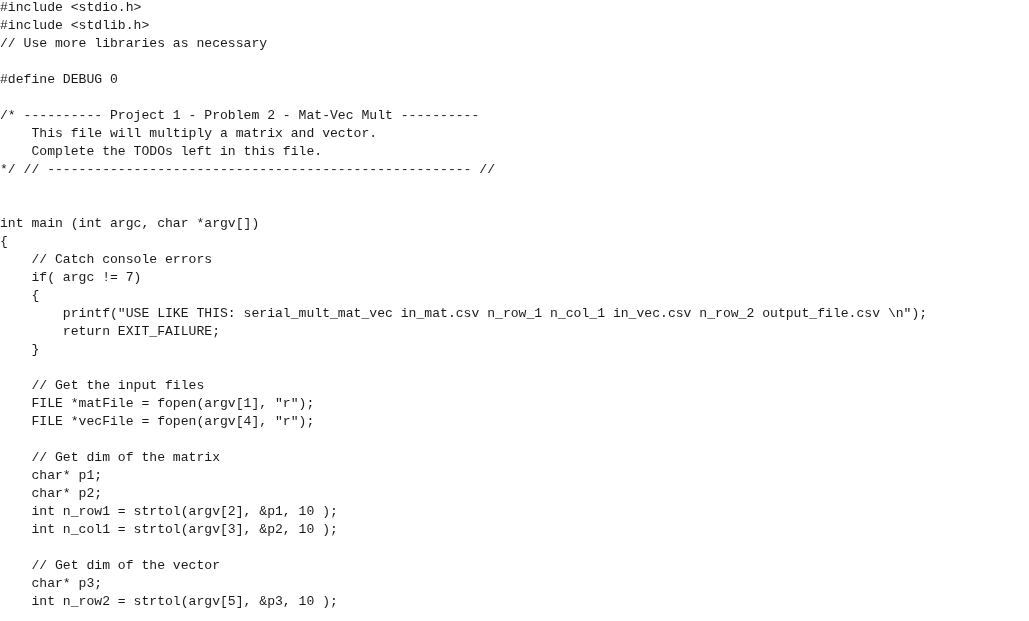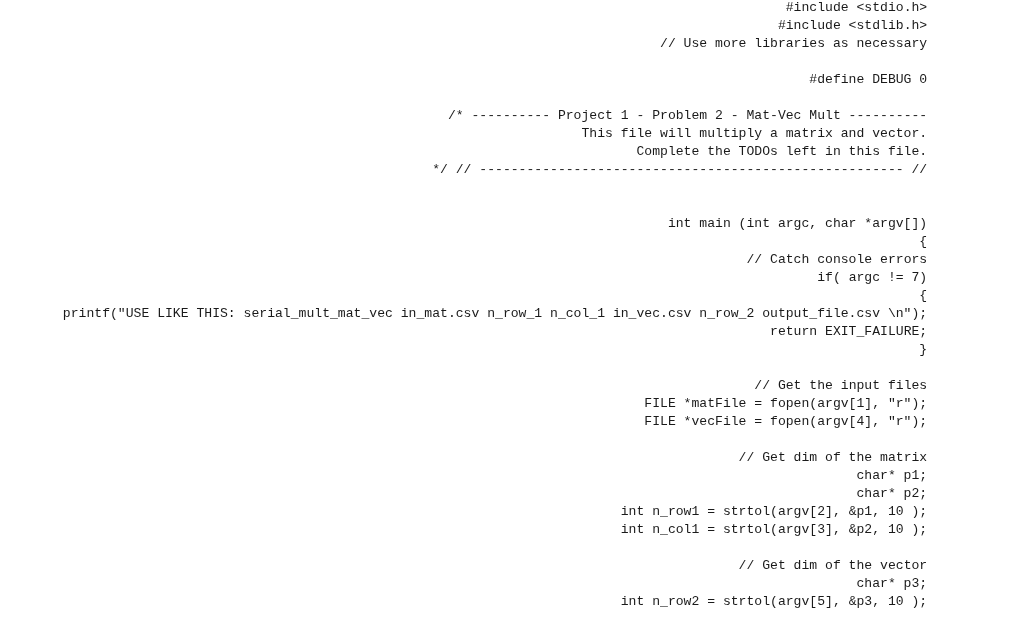--- a/index.html
+++ b/index.html
@@ -20,19 +20,18 @@
       margin: 0;
       font-family: "Liberation Mono", "DejaVu Sans Mono", monospace;
       font-size: 13.1px;
       line-height: 18px;
       color: #1a1a1a;
       white-space: pre;
     }
     .code-line {
       display: block;
       height: 18px;
-      text-align: right;
     }
   </style>
 </head>
 <body>
 
 <pre id="code"><span class="code-line">#include &lt;stdio.h&gt;</span><span class="code-line">#include &lt;stdlib.h&gt;</span><span class="code-line">// Use more libraries as necessary</span><span class="code-line"></span><span class="code-line">#define DEBUG 0</span><span class="code-line"></span><span class="code-line">/* ---------- Project 1 - Problem 2 - Mat-Vec Mult ----------</span><span class="code-line">    This file will multiply a matrix and vector.</span><span class="code-line">    Complete the TODOs left in this file.</span><span class="code-line">*/ // ------------------------------------------------------ //</span><span class="code-line"></span><span class="code-line"></span><span class="code-line">int main (int argc, char *argv[])</span><span class="code-line">{</span><span class="code-line">    // Catch console errors</span><span class="code-line">    if( argc != 7)</span><span class="code-line">    {</span><span class="code-line">        printf("USE LIKE THIS: serial_mult_mat_vec in_mat.csv n_row_1 n_col_1 in_vec.csv n_row_2 output_file.csv \n");</span><span class="code-line">        return EXIT_FAILURE;</span><span class="code-line">    }</span><span class="code-line"></span><span class="code-line">    // Get the input files</span><span class="code-line">    FILE *matFile = fopen(argv[1], "r");</span><span class="code-line">    FILE *vecFile = fopen(argv[4], "r");</span><span class="code-line"></span><span class="code-line">    // Get dim of the matrix</span><span class="code-line">    char* p1;</span><span class="code-line">    char* p2;</span><span class="code-line">    int n_row1 = strtol(argv[2], &amp;p1, 10 );</span><span class="code-line">    int n_col1 = strtol(argv[3], &amp;p2, 10 );</span><span class="code-line"></span><span class="code-line">    // Get dim of the vector</span><span class="code-line">    char* p3;</span><span class="code-line">    int n_row2 = strtol(argv[5], &amp;p3, 10 );</span></pre>
 
 </body></html>

